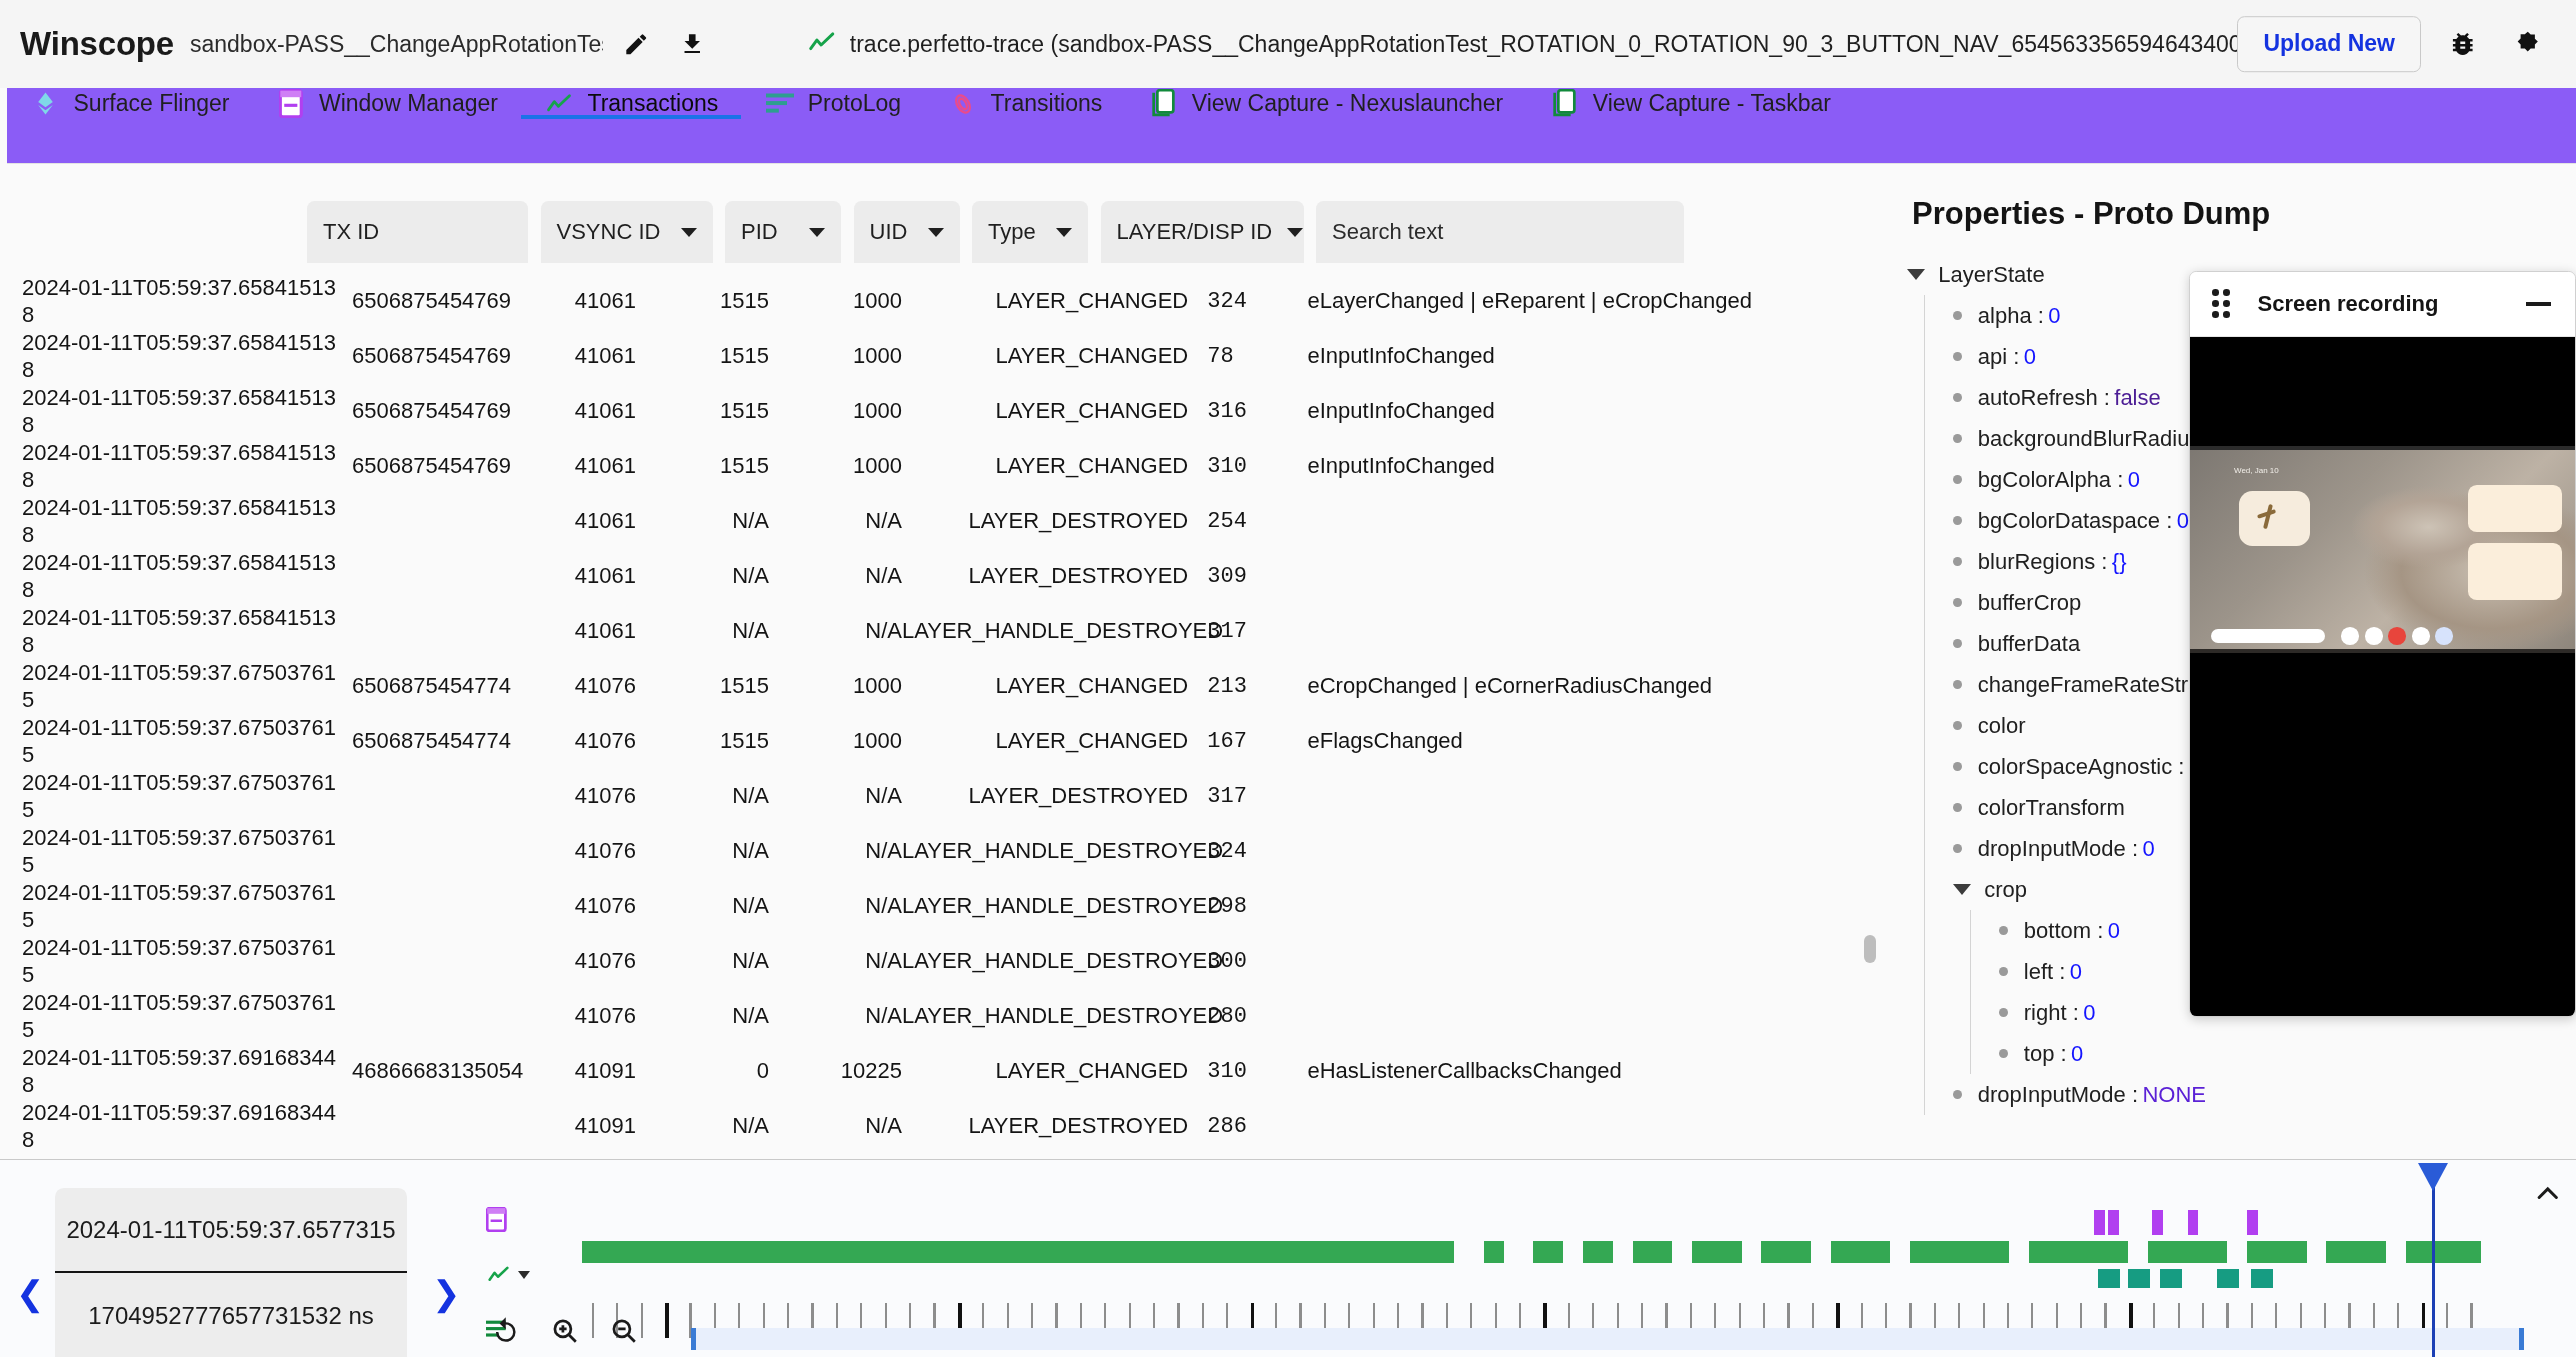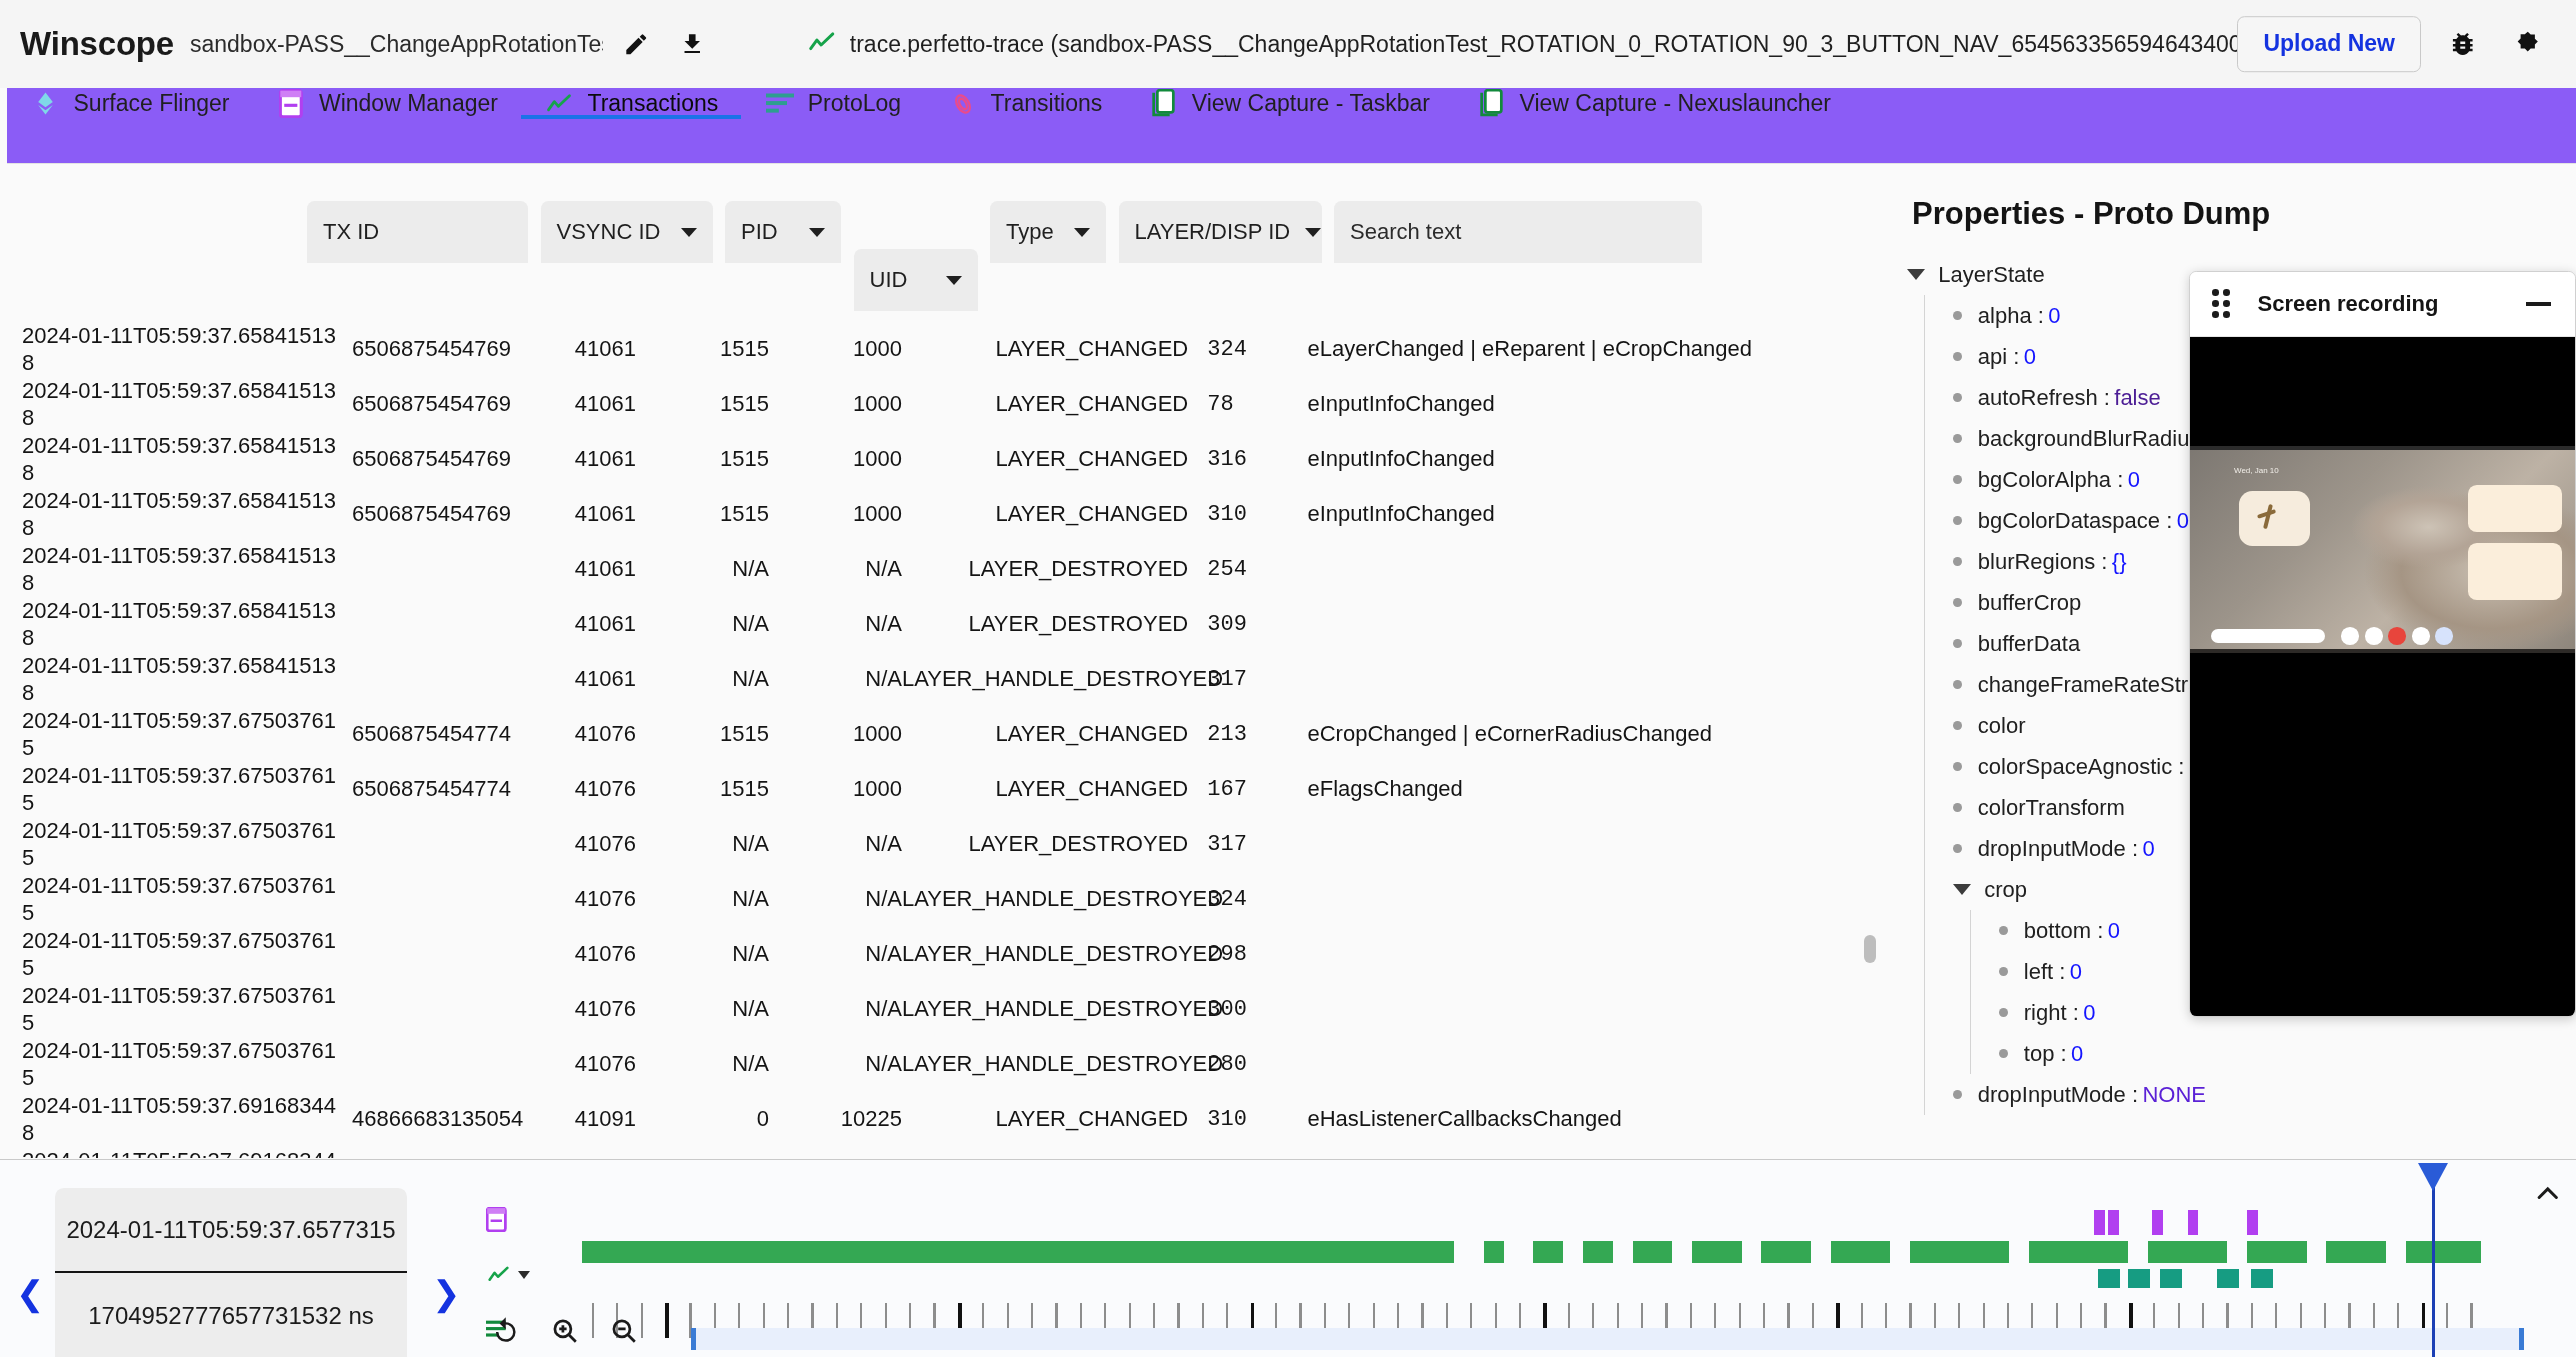--- a/index.html
+++ b/index.html
@@ -80,21 +80,21 @@
     position: relative; top: 13.3px;
   }
   .filt .cap { white-space: nowrap; }
   .caret {
     width: 0; height: 0; border-left: 8px solid transparent; border-right: 8px solid transparent;
     border-top: 9.6px solid #1f1f1f; margin-left: 14.7px; flex: none;
   }
   .filt.w-tx   { width: 221px; }
   .filt.w-vs   { width: 172px; }
   .filt.w-pid  { width: 116px; }
-  .filt.w-uid  { width: 124px; margin-top: 48px; }
+  .filt.w-uid  { width: 106px; }
   .filt.w-type { width: 116px; }
   .filt.w-lay  { width: 203px; }
   .filt.w-srch { width: 368px; justify-content: flex-start; background:#ececec; color:#2b2b2b;}
 
   
   #tbl { width: 1857px; margin-top: 23.6px; }
   .row {
     display: flex; align-items: center; min-height: 41px;
     font-size: 22px; color: #141414; padding: 0 0 0 22px;
   }
@@ -339,30 +339,30 @@
     </span>
     <span>Transitions</span>
   </div>
   <div class="tab">
     <span class="tab-ico">
       <svg width="25" height="29.5" viewBox="0 0 20 24">
           <rect x="5" y="1" width="13" height="18" rx="2" fill="#fff" stroke="#128a3c" stroke-width="2.2"></rect>
           <path d="M2 3v18h13" fill="none" stroke="#128a3c" stroke-width="2.2"></path>
         </svg>
     </span>
-    <span>View Capture - Taskbar</span>
+    <span>View Capture - Nexuslauncher</span>
   </div>
   <div class="tab">
     <span class="tab-ico">
       <svg width="25" height="29.5" viewBox="0 0 20 24">
           <rect x="5" y="1" width="13" height="18" rx="2" fill="#fff" stroke="#128a3c" stroke-width="2.2"></rect>
           <path d="M2 3v18h13" fill="none" stroke="#128a3c" stroke-width="2.2"></path>
         </svg>
     </span>
-    <span>View Capture - Nexuslauncher</span>
+    <span>View Capture - Taskbar</span>
   </div>
 </div>
 
 <div id="main-left">
 
   <div id="filter-row">
     <div class="filt w-tx">
       <span class="cap">TX ID</span>
     </div>
     <div class="filt w-vs">

